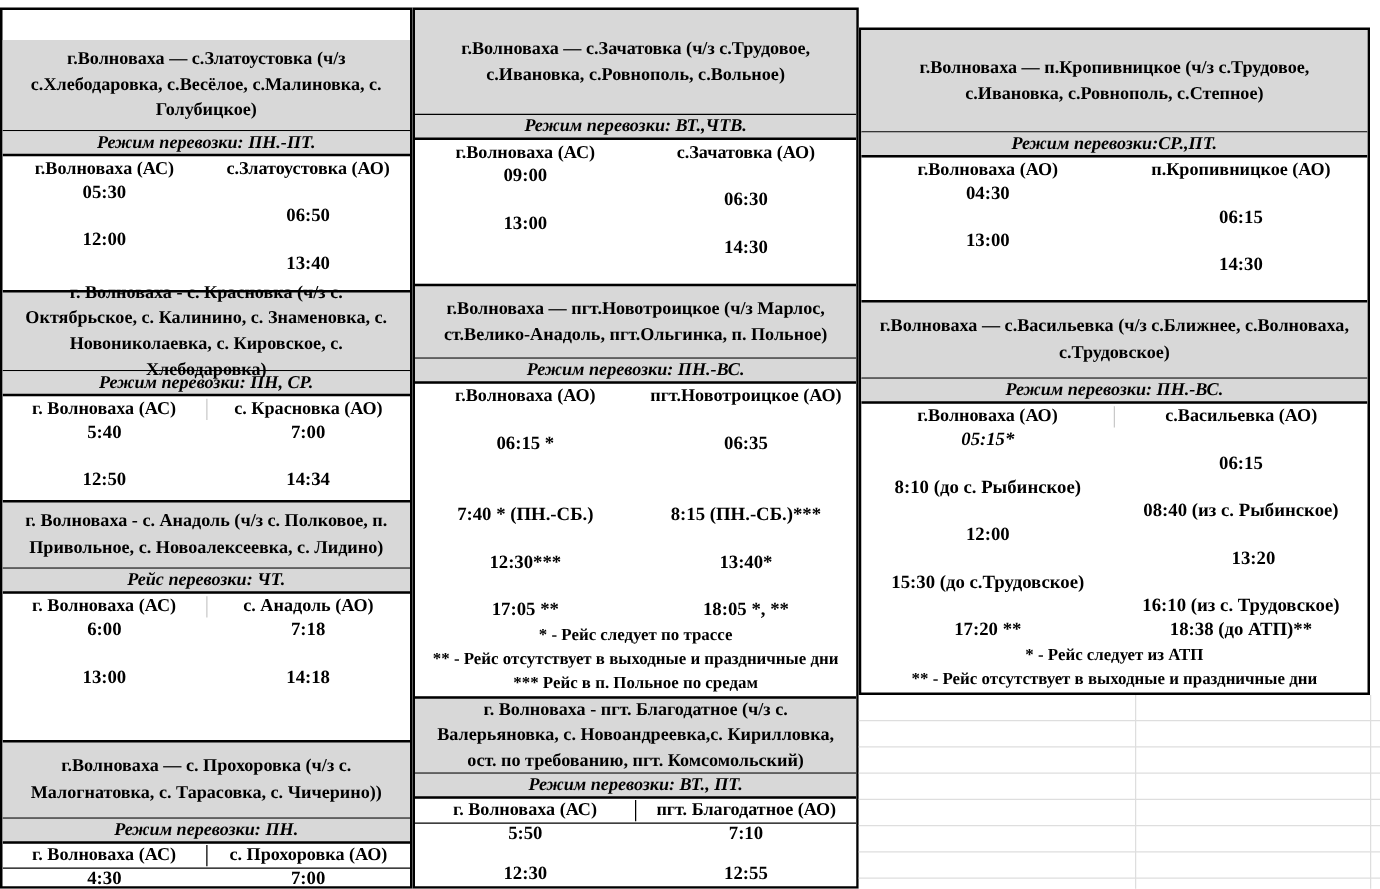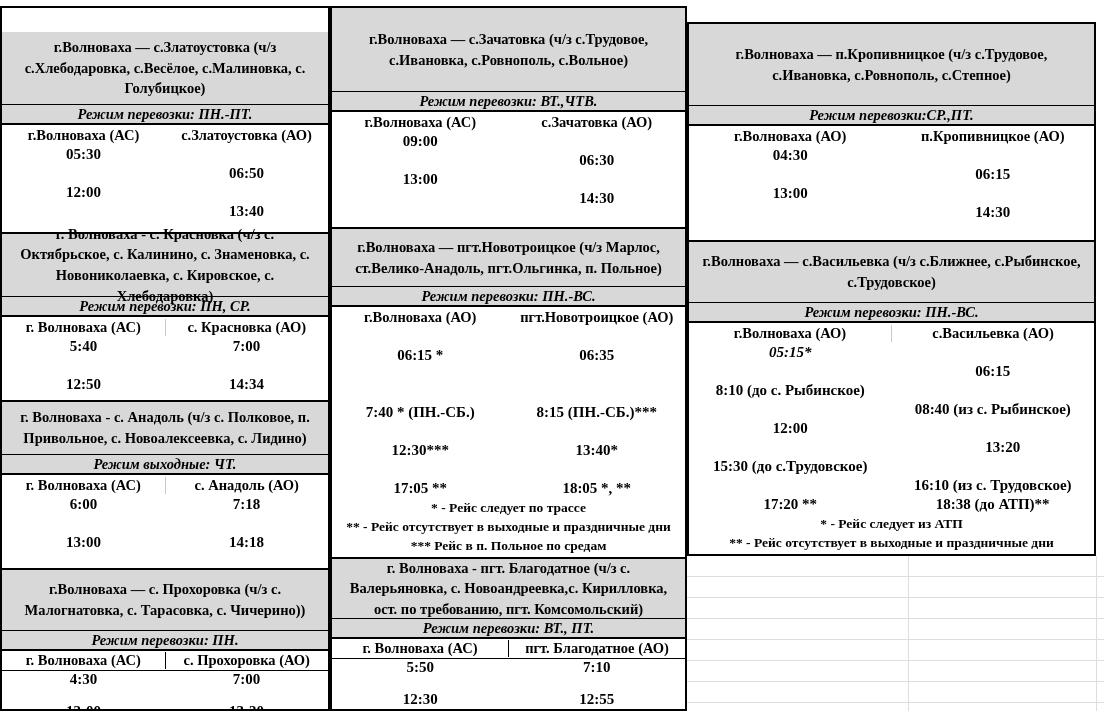--- a/index.html
+++ b/index.html
@@ -79,40 +79,40 @@
           <div class="t-row" style="height: 19px; line-height: 19px;">
             <div class="t-cell"></div>
             <div class="t-cell"></div>
           </div>
           <div class="t-row" style="height: 19px; line-height: 19px;">
             <div class="t-cell">12:50</div>
             <div class="t-cell">14:34</div>
           </div>
         </div>
         <div class="sec-title sep" style="height: 55px;">г. Волноваха - с. Анадоль (ч/з с. Полковое, п. Привольное, с. Новоалексеевка, с. Лидино)</div>
-        <div class="sec-mode">Режим выходные: ЧТ.</div>
+        <div class="sec-mode">Рейс перевозки: ЧТ.</div>
         <div class="sec-body" style="height: 93px;">
           <div class="hdr-row div-faint">
             <div class="hdr-cell">г. Волноваха (АС)</div>
             <div class="hdr-cell">с. Анадоль (АО)</div>
           </div>
           <div class="t-row" style="height: 19px; line-height: 19px;">
             <div class="t-cell">6:00</div>
             <div class="t-cell">7:18</div>
           </div>
           <div class="t-row" style="height: 19px; line-height: 19px;">
             <div class="t-cell"></div>
             <div class="t-cell"></div>
           </div>
           <div class="t-row" style="height: 19px; line-height: 19px;">
             <div class="t-cell">13:00</div>
             <div class="t-cell">14:18</div>
           </div>
         </div>
-        <div class="sec-title sep" style="height: 63px;">г.Волноваха — с. Прохоровка (ч/з с. Малогнатовка, с. Тарасовка, с. Чичерино))</div>
+        <div class="sec-title sep" style="height: 63px; margin-top: 24px;">г.Волноваха — с. Прохоровка (ч/з с. Малогнатовка, с. Тарасовка, с. Чичерино))</div>
         <div class="sec-mode">Режим перевозки: ПН.</div>
         <div class="sec-body" style="height: 71px;">
           <div class="hdr-row div-black ul">
             <div class="hdr-cell">г. Волноваха (АС)</div>
             <div class="hdr-cell">с. Прохоровка (АО)</div>
           </div>
           <div class="t-row" style="height: 16px; line-height: 16px;">
             <div class="t-cell">4:30</div>
             <div class="t-cell">7:00</div>
           </div>
@@ -241,21 +241,21 @@
           </div>
           <div class="t-row" style="height: 19px; line-height: 19px;">
             <div class="t-cell">13:00</div>
             <div class="t-cell"></div>
           </div>
           <div class="t-row" style="height: 19px; line-height: 19px;">
             <div class="t-cell"></div>
             <div class="t-cell">14:30</div>
           </div>
         </div>
-        <div class="sec-title sep" style="height: 63px;">г.Волноваха — с.Васильевка (ч/з с.Ближнее, с.Рыбинское, с.Трудовское)</div>
+        <div class="sec-title sep" style="height: 63px;">г.Волноваха — с.Васильевка (ч/з с.Ближнее, с.Волноваха, с.Трудовское)</div>
         <div class="sec-mode">Режим перевозки: ПН.-ВС.</div>
         <div class="sec-body" style="height: 231px;">
           <div class="hdr-row div-faint">
             <div class="hdr-cell">г.Волноваха (АО)</div>
             <div class="hdr-cell">с.Васильевка (АО)</div>
           </div>
           <div class="t-row" style="height: 19px; line-height: 19px;">
             <div class="t-cell it">05:15*</div>
             <div class="t-cell"></div>
           </div>

